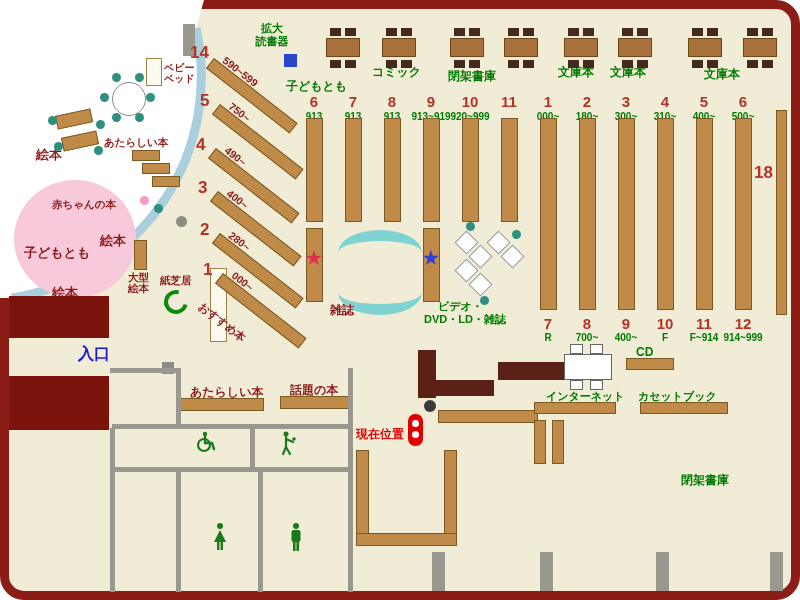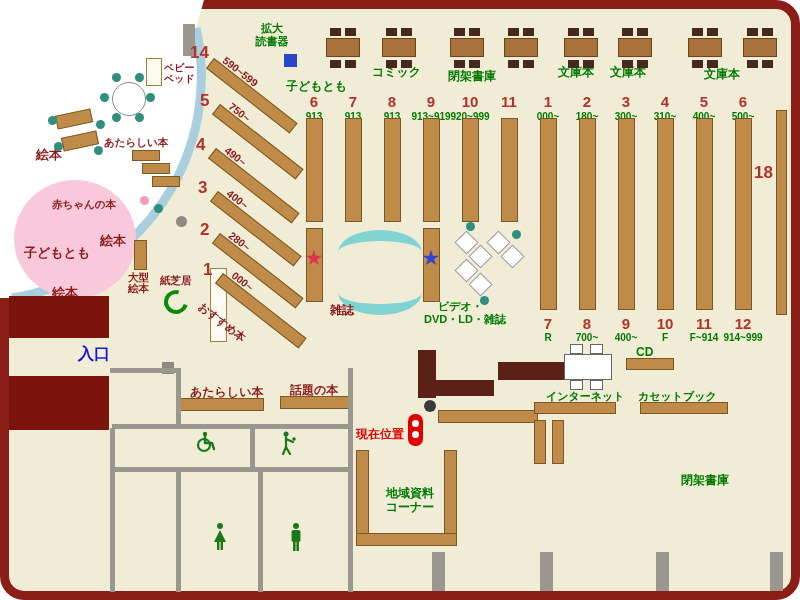--- a/index.html
+++ b/index.html
@@ -295,24 +295,20 @@
   <div class="abs shelf" style="left:280px;top:396px;width:72px;height:13px"></div>
 
   <div class="abs" style="left:356px;top:426px;font-size:12px;font-weight:bold;color:#e00000">現在位置</div>
   <div class="abs" style="left:408px;top:414px;width:15px;height:32px;background:#e00000;border-radius:7px"></div>
   <div class="abs" style="left:412px;top:420px;width:7px;height:7px;border-radius:50%;background:#fff"></div>
   <div class="abs" style="left:412px;top:431px;width:7px;height:7px;border-radius:50%;background:#fff"></div>
 
   <div class="abs shelf" style="left:356px;top:450px;width:13px;height:96px"></div>
   <div class="abs shelf" style="left:444px;top:450px;width:13px;height:96px"></div>
   <div class="abs shelf" style="left:356px;top:533px;width:101px;height:13px"></div>
-  <div class="abs glabel" style="left:372px;top:486px;width:76px;text-align:center;line-height:14px">
-    <div>地域資料</div>
-    <div>コーナー</div>
-  </div>
 
   <div class="abs wall" style="left:110px;top:368px;width:68px;height:5px"></div>
   <div class="abs wall" style="left:176px;top:368px;width:5px;height:58px"></div>
   <div class="abs wall" style="left:112px;top:424px;width:240px;height:5px"></div>
   <div class="abs wall" style="left:250px;top:424px;width:5px;height:48px"></div>
   <div class="abs wall" style="left:112px;top:467px;width:240px;height:5px"></div>
   <div class="abs wall" style="left:110px;top:428px;width:5px;height:164px"></div>
   <div class="abs wall" style="left:176px;top:470px;width:5px;height:122px"></div>
   <div class="abs wall" style="left:258px;top:470px;width:5px;height:122px"></div>
   <div class="abs wall" style="left:348px;top:368px;width:5px;height:224px"></div>

